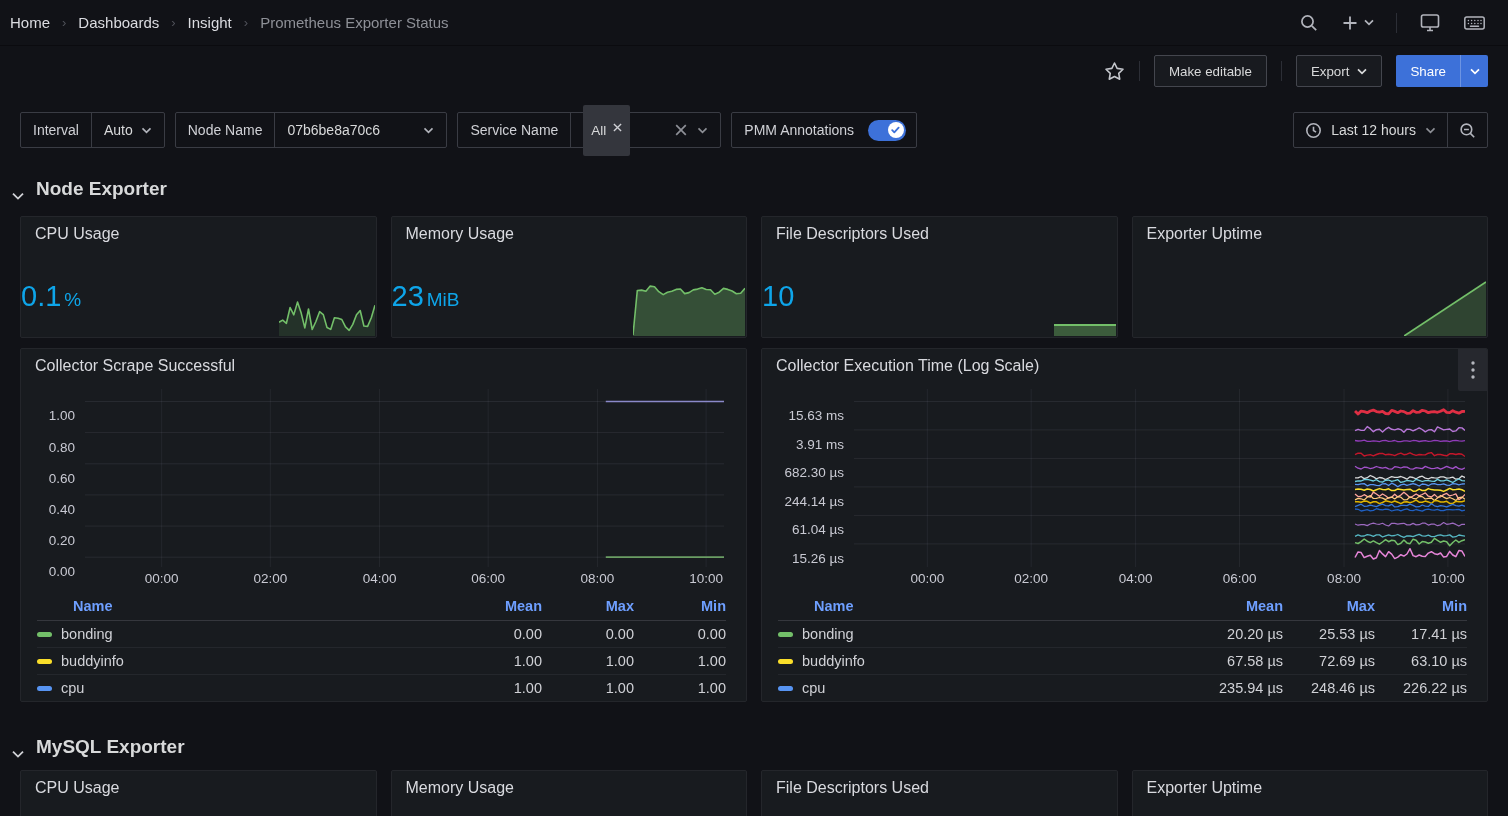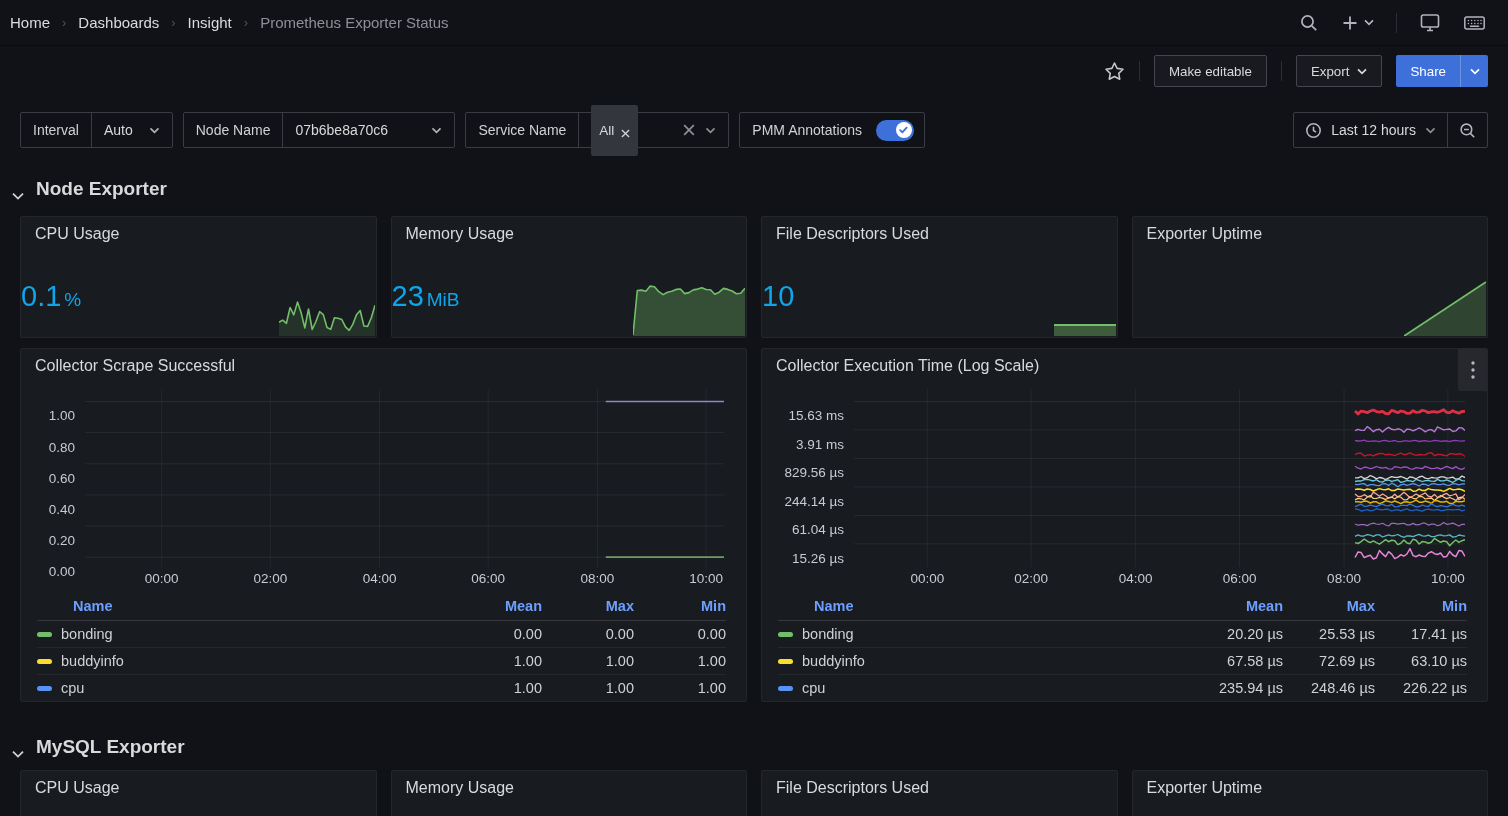--- a/index.html
+++ b/index.html
@@ -20,22 +20,22 @@
   .toolbar{height:50px;display:flex;align-items:center;justify-content:flex-end;gap:14px;padding:0 20px}
   .btn{height:32px;display:flex;align-items:center;gap:8px;padding:0 14px;border:1px solid #44464e;border-radius:2px;background:#181a1f;color:#d8d9da;font-weight:500;cursor:pointer}
   .btn-primary{background:#3d71d9;border:none;color:#fff}
   .share-split{display:flex;border-radius:2px;overflow:hidden}
   .share-split .btn-primary{border-radius:0}
   .share-caret{width:28px;display:flex;align-items:center;justify-content:center;background:#3d71d9;border-left:1px solid rgba(255,255,255,.25);cursor:pointer;color:#fff}
   
   .filters{display:flex;align-items:center;gap:10px;padding:0 20px;margin-top:16px}
   .ctrl{height:36px;display:flex;align-items:stretch;border:1px solid #3a3c44;border-radius:2px;background:#111217}
   .ctrl-label{display:flex;align-items:center;padding:0 12px;font-weight:500;color:#d0d1d6;white-space:nowrap}
-  .ctrl-val{display:flex;align-items:center;gap:16px;padding:0 12px;border-left:1px solid #3a3c44;color:#d8d9da;cursor:pointer;white-space:nowrap}
-  .chip{display:flex;align-items:flex-end;gap:7px;background:#34363d;border-radius:2px;padding:18px 8px;font-size:13.5px;color:#d8d9da;cursor:pointer}
+  .ctrl-val{display:flex;align-items:center;gap:8px;padding:0 12px;border-left:1px solid #3a3c44;color:#d8d9da;cursor:pointer;white-space:nowrap}
+  .chip{display:flex;align-items:flex-start;gap:7px;background:#34363d;border-radius:2px;padding:18px 8px;font-size:13.5px;color:#d8d9da;cursor:pointer}
   .dim{color:#8e9097}
   .toggle{width:38px;height:21px;border-radius:11px;background:#3d71d9;position:relative;cursor:pointer;align-self:center;margin:0 10px 0 2px}
   .knob{position:absolute;top:2.5px;right:2.5px;width:16px;height:16px;border-radius:50%;background:#fff;display:flex;align-items:center;justify-content:center}
   .right-ctrls{margin-left:auto;display:flex;gap:15px}
   .seg{display:flex;align-items:center;gap:9px;padding:0 11px;cursor:pointer}
   .seg + .seg{border-left:1px solid #3a3c44}
   
   .section-hdr{display:flex;align-items:flex-end;gap:12px;padding:0 12px;margin:22px 0 0;height:30px;cursor:pointer}
   .section-hdr .t{font-size:19px;font-weight:700;color:#d8d9da}
   .row{display:flex;gap:14px;padding:0 20px}
@@ -323,21 +323,21 @@
           <circle cx="2" cy="2" r="1.7"></circle>
           <circle cx="2" cy="9" r="1.7"></circle>
           <circle cx="2" cy="16" r="1.7"></circle>
         </svg>
     </div>
     <div class="panel-title">Collector Execution Time (Log Scale)</div>
     <div class="chart-body" style="--gutter:92px">
       <div class="ylabels">
           <div class="ytick" style="top: 7%;">15.63 ms</div>
           <div class="ytick" style="top: 23%;">3.91 ms</div>
-          <div class="ytick" style="top: 39%;">829.56 µs</div>
+          <div class="ytick" style="top: 39%;">682.30 µs</div>
           <div class="ytick" style="top: 55%;">244.14 µs</div>
           <div class="ytick" style="top: 71%;">61.04 µs</div>
           <div class="ytick" style="top: 87%;">15.26 µs</div>
         </div>
       <div class="plotwrap">
           <svg class="plot" preserveAspectRatio="none" viewBox="0 0 640 178">
             <line x1="76.8" y1="0" x2="76.8" y2="178" stroke="rgba(204,204,220,.07)" vector-effect="non-scaling-stroke"></line>
             <line x1="185.6" y1="0" x2="185.6" y2="178" stroke="rgba(204,204,220,.07)" vector-effect="non-scaling-stroke"></line>
             <line x1="295.0" y1="0" x2="295.0" y2="178" stroke="rgba(204,204,220,.07)" vector-effect="non-scaling-stroke"></line>
             <line x1="403.8" y1="0" x2="403.8" y2="178" stroke="rgba(204,204,220,.07)" vector-effect="non-scaling-stroke"></line>

